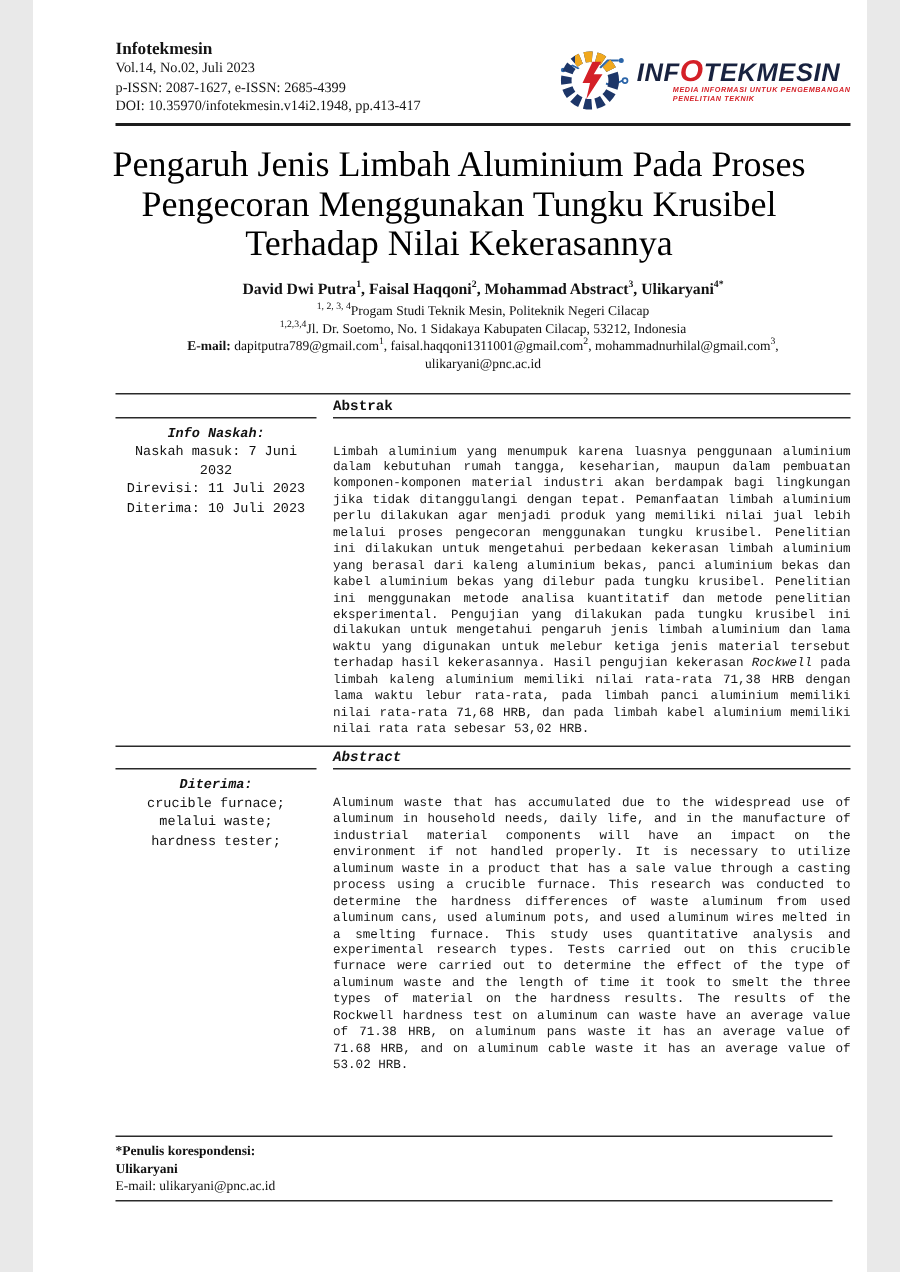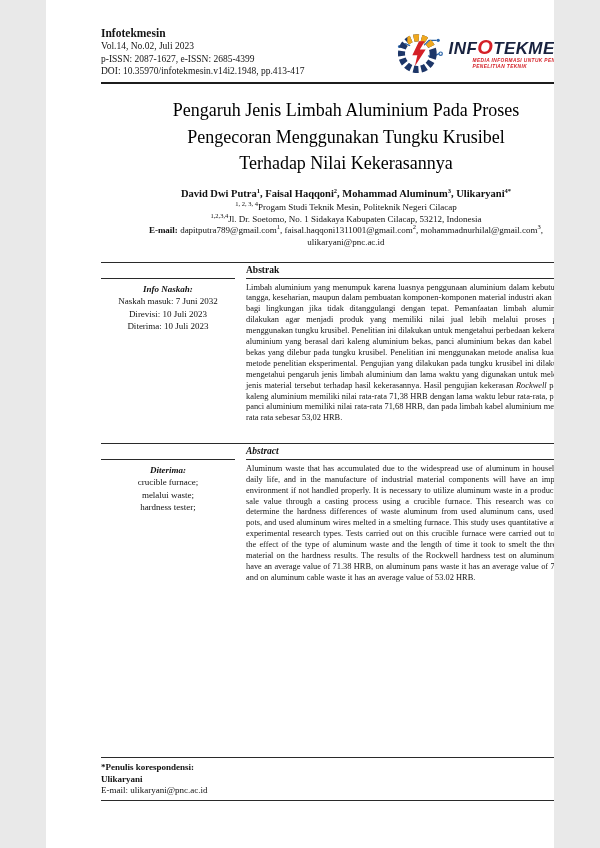--- a/index.html
+++ b/index.html
@@ -1,19 +1,19 @@
 <!DOCTYPE html>
 <html><head>
 <meta charset="utf-8">
 <style>
   * { margin:0; padding:0; box-sizing:border-box; }
   html,body { background:#e9e9e9; }
   body { font-family:"Liberation Serif", serif; }
   .page {
-    position:relative; width:508px; height:848px; margin:0 auto;
+    position:relative; width:556px; height:848px; margin:0 auto;
     background:#ffffff; color:#111; overflow:hidden;
   }
 
   
   .header { position:absolute; top:26px; left:55px; width:490px;
     display:flex; justify-content:space-between; align-items:flex-start; }
   .journal-meta { font-size:9.5px; line-height:12.5px; color:#141414; }
   .journal-name { font-weight:bold; font-size:11.5px; line-height:14px; }
   .logo-wrap { display:flex; align-items:center; gap:5px; margin-top:1px; }
   .logo-textcol { display:flex; flex-direction:column; }
@@ -21,40 +21,40 @@
     font-weight:bold; font-size:17px; line-height:18px; color:#18223f;
     letter-spacing:.4px; white-space:nowrap; }
   .logo-o { color:#d42027; font-size:20px; }
   .logo-tagline { font-family:"Liberation Sans", sans-serif; font-style:italic;
     font-weight:bold; font-size:4.8px; line-height:6px; color:#d42027;
     letter-spacing:.4px; margin-left:24px; }
   .header-rule { position:absolute; top:82px; left:55px; width:490px;
     border-top:2.6px solid #1c1c1c; }
 
   
-  .title { position:absolute; top:97px; left:30px; width:540px;
-    text-align:center; font-size:18px; line-height:26.5px; color:#000; }
+  .title { position:absolute; top:97px; left:14px; width:540px;
+    text-align:center; font-size:24px; line-height:26.5px; color:#000; }
   .authors { position:absolute; top:187px; left:35px; width:530px; text-align:center; }
   .author-line { font-weight:bold; font-size:10.5px; line-height:13px; margin-bottom:2px; }
   sup { font-size:6.5px; line-height:0; }
   .affil-line { font-size:9px; line-height:11.5px; }
   .email-line { font-size:9px; line-height:11.5px; }
   .bold { font-weight:bold; }
 
   
   .columns { position:absolute; top:262px; left:55px; width:490px; }
   .section { display:grid; grid-template-columns:134px 1fr; column-gap:11px;
-    border-top:1.6px solid #2a2a2a; }
+    border-top:1.6px solid #2a2a2a;font-family:Liberation Mono, monospace; }
   .hdr-cell { border-bottom:1.4px solid #2a2a2a; padding:1.5px 0 2px;
     font-size:9.5px; line-height:11px; font-weight:bold; min-height:14px; }
   .italic { font-style:italic; }
   .body-left { padding-top:4px; font-size:9px; line-height:12.5px;text-align:center; }
-  .body-right { padding-top:4px; font-size:8.4px; line-height:10.9px;
+  .body-right { padding-top:17px; font-size:8.4px; line-height:10.9px;
     text-align:justify; color:#161616; }
-  .section-2 { margin-top:19px; }
+  .section-2 { margin-top:5px; }
   .info-heading { font-weight:bold; font-style:italic; }
 
   
   .footnote { position:absolute; top:757px; left:55px; width:478px;
     border-top:1.3px solid #2a2a2a; border-bottom:1.3px solid #2a2a2a;
     padding:4px 0 3px; font-size:9px; line-height:11.5px; }
   .page-number { position:absolute; top:773px; left:55px; width:478px;
     text-align:right; font-size:10px; }
 </style>
 </head>
@@ -103,39 +103,39 @@
   <div class="header-rule"></div>
 
   <div class="title">
     <div>Pengaruh Jenis Limbah Aluminium Pada Proses</div>
     <div>Pengecoran Menggunakan Tungku Krusibel</div>
     <div>Terhadap Nilai Kekerasannya</div>
   </div>
 
   <div class="authors">
     <div class="author-line">
-      <span><span>David Dwi Putra</span><sup>1</sup><span>, </span></span><span><span>Faisal Haqqoni</span><sup>2</sup><span>, </span></span><span><span>Mohammad Aluminum</span><sup>3</sup><span>, </span></span><span><span>Ulikaryani</span><sup>4*</sup><span></span></span>
+      <span><span>David Dwi Putra</span><sup>1</sup><span>, </span></span><span><span>Faisal Haqqoni</span><sup>2</sup><span>, </span></span><span><span>Mohammad Abstract</span><sup>3</sup><span>, </span></span><span><span>Ulikaryani</span><sup>4*</sup><span></span></span>
     </div>
     <div class="affil-line"><sup>1, 2, 3, 4</sup><span>Progam Studi Teknik Mesin, Politeknik Negeri Cilacap</span></div>
     <div class="affil-line"><sup>1,2,3,4</sup><span>Jl. Dr. Soetomo, No. 1 Sidakaya Kabupaten Cilacap, 53212, Indonesia</span></div>
     <div class="email-line">
       <span class="bold">E-mail:</span><span><span> dapitputra789@gmail.com</span><sup>1</sup><span>, </span></span><span><span>faisal.haqqoni1311001@gmail.com</span><sup>2</sup><span>, </span></span><span><span>mohammadnurhilal@gmail.com</span><sup>3</sup><span>,</span></span>
     </div>
     <div class="email-line">ulikaryani@pnc.ac.id</div>
   </div>
 
   <div class="columns">
 
     <div class="section">
       <div class="hdr-cell"></div>
       <div class="hdr-cell">Abstrak</div>
       <div class="body-left">
         <div class="info-heading">Info Naskah:</div>
         <div>Naskah masuk: 7 Juni 2032</div>
-        <div>Direvisi: 10 Juli 2023</div>
+        <div>Direvisi: 11 Juli 2023</div>
         <div>Diterima: 10 Juli 2023</div>
       </div>
       <div class="body-right"><span>Limbah aluminium yang menumpuk karena luasnya penggunaan aluminium dalam kebutuhan rumah tangga, keseharian, maupun dalam pembuatan komponen-komponen material industri akan berdampak bagi lingkungan jika tidak ditanggulangi dengan tepat. Pemanfaatan limbah aluminium perlu dilakukan agar menjadi produk yang memiliki nilai jual lebih melalui proses pengecoran menggunakan tungku krusibel. Penelitian ini dilakukan untuk mengetahui perbedaan kekerasan limbah aluminium yang berasal dari kaleng aluminium bekas, panci aluminium bekas dan kabel aluminium bekas yang dilebur pada tungku krusibel. Penelitian ini menggunakan metode analisa kuantitatif dan metode penelitian eksperimental. Pengujian yang dilakukan pada tungku krusibel ini dilakukan untuk mengetahui pengaruh jenis limbah aluminium dan lama waktu yang digunakan untuk melebur ketiga jenis material tersebut terhadap hasil kekerasannya. Hasil pengujian kekerasan </span><span class="italic">Rockwell</span><span> pada limbah kaleng aluminium memiliki nilai rata-rata 71,38 HRB dengan lama waktu lebur rata-rata, pada limbah panci aluminium memiliki nilai rata-rata 71,68 HRB, dan pada limbah kabel aluminium memiliki nilai rata rata sebesar 53,02 HRB.</span></div>
     </div>
 
     <div class="section section-2">
       <div class="hdr-cell"></div>
       <div class="hdr-cell italic">Abstract</div>
       <div class="body-left">
         <div class="info-heading">Diterima:</div>

